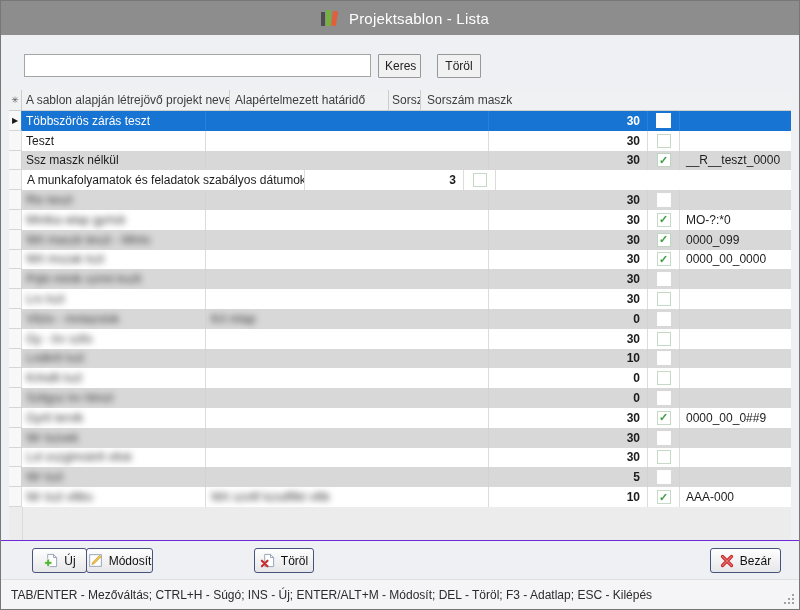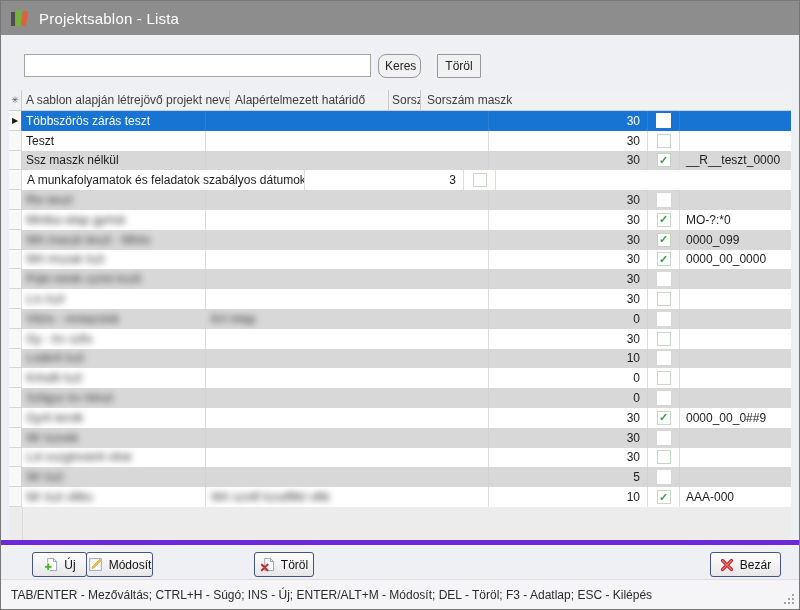--- a/index.html
+++ b/index.html
@@ -1,32 +1,32 @@
 <!DOCTYPE html>
 <html><head>
 <meta charset="utf-8">
 <style>
   html,body{margin:0;padding:0;background:#d9d9d9;font-family:"Liberation Sans",sans-serif;}
   *{box-sizing:border-box;}
   .window{position:relative;width:800px;height:610px;background:#eef0f3;border:1px solid #777;
           display:flex;flex-direction:column;overflow:hidden;}
   
-  .titlebar{height:34px;background:#8d8d8d;display:flex;align-items:center;padding-left:10px;flex-shrink:0;}
+  .titlebar{height:34px;background:#8d8d8d;display:flex;align-items:center;padding-left:10px;flex-shrink:0;justify-content:center;}
   .app-icon{width:19px;height:17px;position:relative;margin-right:9px;}
   .app-icon .b1{position:absolute;left:0;top:2px;width:4px;height:14px;background:#4d4d4d;}
   .app-icon .b2{position:absolute;left:5px;top:0;width:5px;height:16px;background:#76b041;}
   .app-icon .b3{position:absolute;left:11px;top:1px;width:5px;height:15px;background:#e0603c;transform:rotate(9deg);}
   .title-text{color:#fff;font-size:15px;letter-spacing:.2px;}
   
   .toolbar{position:relative;height:55px;flex-shrink:0;}
   .search-input{position:absolute;left:23px;top:19px;width:347px;height:23px;border:1px solid #a5a5a5;
                 background:#fff;font-size:12px;padding:0 5px;outline:none;}
   .flat-btn{position:absolute;top:19px;height:24px;background:#f1f1f1;border:1px solid #989898;
             font-size:12px;color:#222;font-family:inherit;border-radius:1px;}
-  .btn-keres{left:377px;width:43px;border-radius:8px;}
+  .btn-keres{left:377px;width:43px;}
   .btn-torol-top{left:436px;width:44px;}
   
   .grid{margin:0 8px;height:450px;display:flex;flex-direction:column;flex-shrink:0;overflow:hidden;}
   .th-row{display:flex;height:21px;background:#eff1f3;color:#3d3d3d;font-size:12px;
           border-bottom:1px solid #cfcfcf;flex-shrink:0;}
   .th{display:flex;align-items:center;overflow:hidden;white-space:nowrap;border-right:1px solid #cdcdcd;height:100%;}
   .th:last-child{border-right:none;}
   .corner{width:13px;justify-content:center;font-size:9px;color:#555;}
   .c-name{width:208px;padding-left:4px;}
   .c-desc{width:283px;padding-left:5px;}
@@ -38,33 +38,33 @@
   .tr.alt{background:#d8d8d8;}
   .tr.sel{background:#1874d2;color:#fff;}
   .td{display:flex;align-items:center;overflow:hidden;white-space:nowrap;height:100%;
       border-right:1px solid #dcdcdc;}
   .tr.alt .td{border-right-color:#d2d2d2;}
   .tr.sel .td{border-right-color:#2a7fd8;}
   .td.ind{width:13px;background:#f8f8f8;border-bottom:1px solid #d6d6d6;color:#1a1a1a;
           font-size:8px;justify-content:center;}
   .td.name{width:184px;padding-left:4px;}
   .td.desc{width:283px;padding-left:5px;}
-  .td.dl{width:159px;justify-content:flex-end;padding-right:7px;}
+  .td.dl{width:159px;justify-content:flex-end;padding-right:7px;font-weight:bold;}
   .td.chk{width:32px;justify-content:center;}
   .td.mask{flex:1;padding-left:6px;border-right:none;}
   .blur{filter:blur(3px);color:#3a3a3a;}
   .cb{width:14px;height:14px;background:#fff;border:1px solid #c6d9c6;display:flex;align-items:center;
       justify-content:center;font-size:11px;font-weight:bold;color:#3fa045;line-height:1;}
   .tr.alt .cb{border-color:#fdfdfd;}
   .tr.alt .cb.on{border-color:#c0d5c0;}
   .tr.sel .cb{border-color:#fff;width:15px;height:15px;}
   .grid-filler{flex:1;background:#ececec;position:relative;}
   .grid-filler::before{content:"";position:absolute;left:13px;top:0;bottom:0;width:1px;background:#dadada;}
   
-  .footer{position:relative;height:39px;border-top:5px solid #6d28d9;flex-shrink:0;}
+  .footer{position:relative;height:39px;border-top:1px solid #6d28d9;flex-shrink:0;}
   .cmd-btn{position:absolute;top:7px;height:25px;display:flex;align-items:center;justify-content:center;
            gap:6px;background:linear-gradient(#fefefe,#e7e7ea);border:1px solid #46537c;border-radius:3px;
            font-size:12px;color:#101010;font-family:inherit;padding:0 6px;}
   .btn-uj{left:31px;width:55px;}
   .btn-modosit{left:85px;width:67px;}
   .btn-adatlap{left:174px;width:69px;margin-top:34px;}
   .btn-torol{left:253px;width:60px;}
   .btn-bezar{right:18px;width:71px;}
   .ic{flex-shrink:0;display:block;}
   

